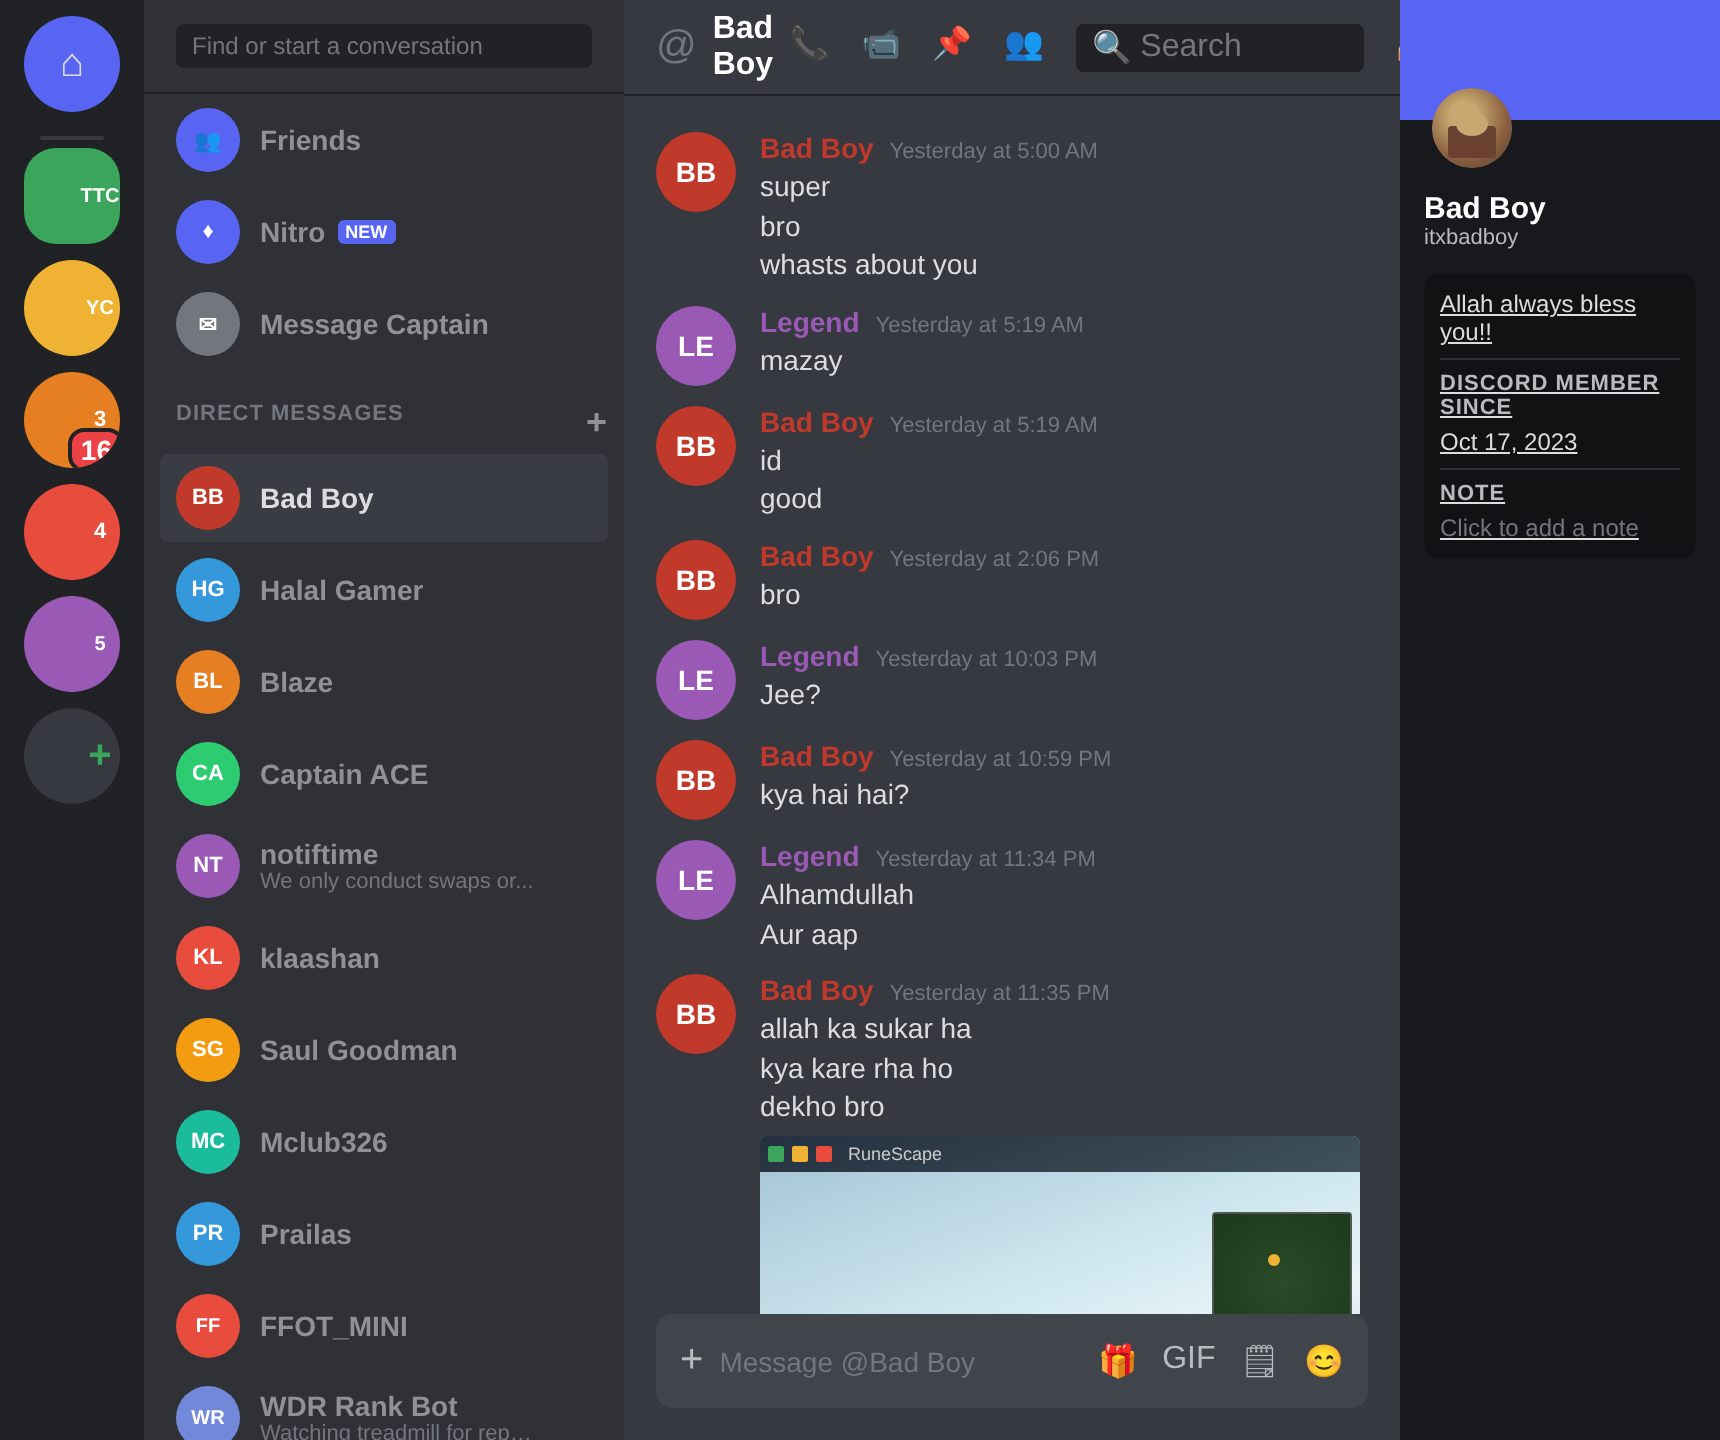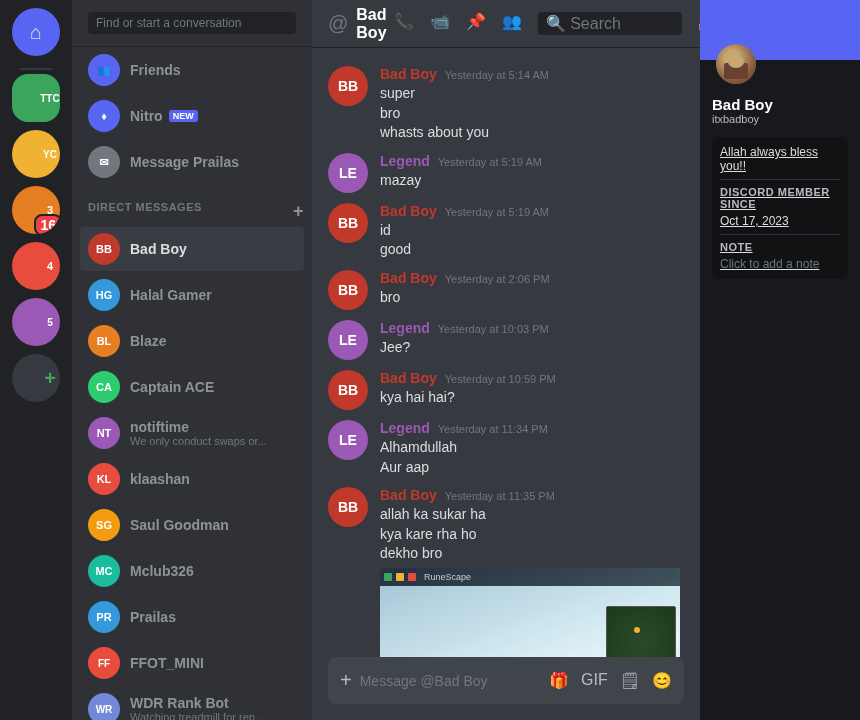--- a/index.html
+++ b/index.html
@@ -334,21 +334,21 @@
     <div class="dm-avatar" style="background:#5865f2;">👥</div>
     <span class="dm-name">Friends</span>
   </div>
   <div class="dm-item">
     <div class="dm-avatar" style="background:#5865f2;">♦</div>
     <span class="dm-name">Nitro</span>
     <span style="margin-left:6px;background:#5865f2;color:white;font-size:9px;font-weight:700;border-radius:3px;padding:1px 4px;">NEW</span>
   </div>
   <div class="dm-item">
     <div class="dm-avatar" style="background:#72767d;">✉</div>
-    <span class="dm-name">Message Prailas</span>
+    <span class="dm-name">Message Captain</span>
   </div>
 
   <div class="dm-section-label">
     <span>DIRECT MESSAGES</span>
     <span style="cursor:pointer;font-size:18px;color:#8e9297;">+</span>
   </div>
 
   <div class="dm-item active">
     <div class="dm-avatar" style="background:#c0392b;">BB</div>
     <span class="dm-name">Bad Boy</span>
@@ -421,21 +421,21 @@
     </div>
   </div>
 
   <div class="messages-area">
 
     <div class="msg-group">
       <div class="msg-avatar" style="background:#c0392b;">BB</div>
       <div class="msg-content">
         <div class="msg-header">
           <span class="msg-username badboy">Bad Boy</span>
-          <span class="msg-timestamp">Yesterday at 5:14 AM</span>
+          <span class="msg-timestamp">Yesterday at 5:00 AM</span>
         </div>
         <div class="msg-text">super</div>
         <div class="msg-text">bro</div>
         <div class="msg-text">whasts about you</div>
       </div>
     </div>
 
     <div class="msg-group">
       <div class="msg-avatar" style="background:#9b59b6;">LE</div>
       <div class="msg-content">

